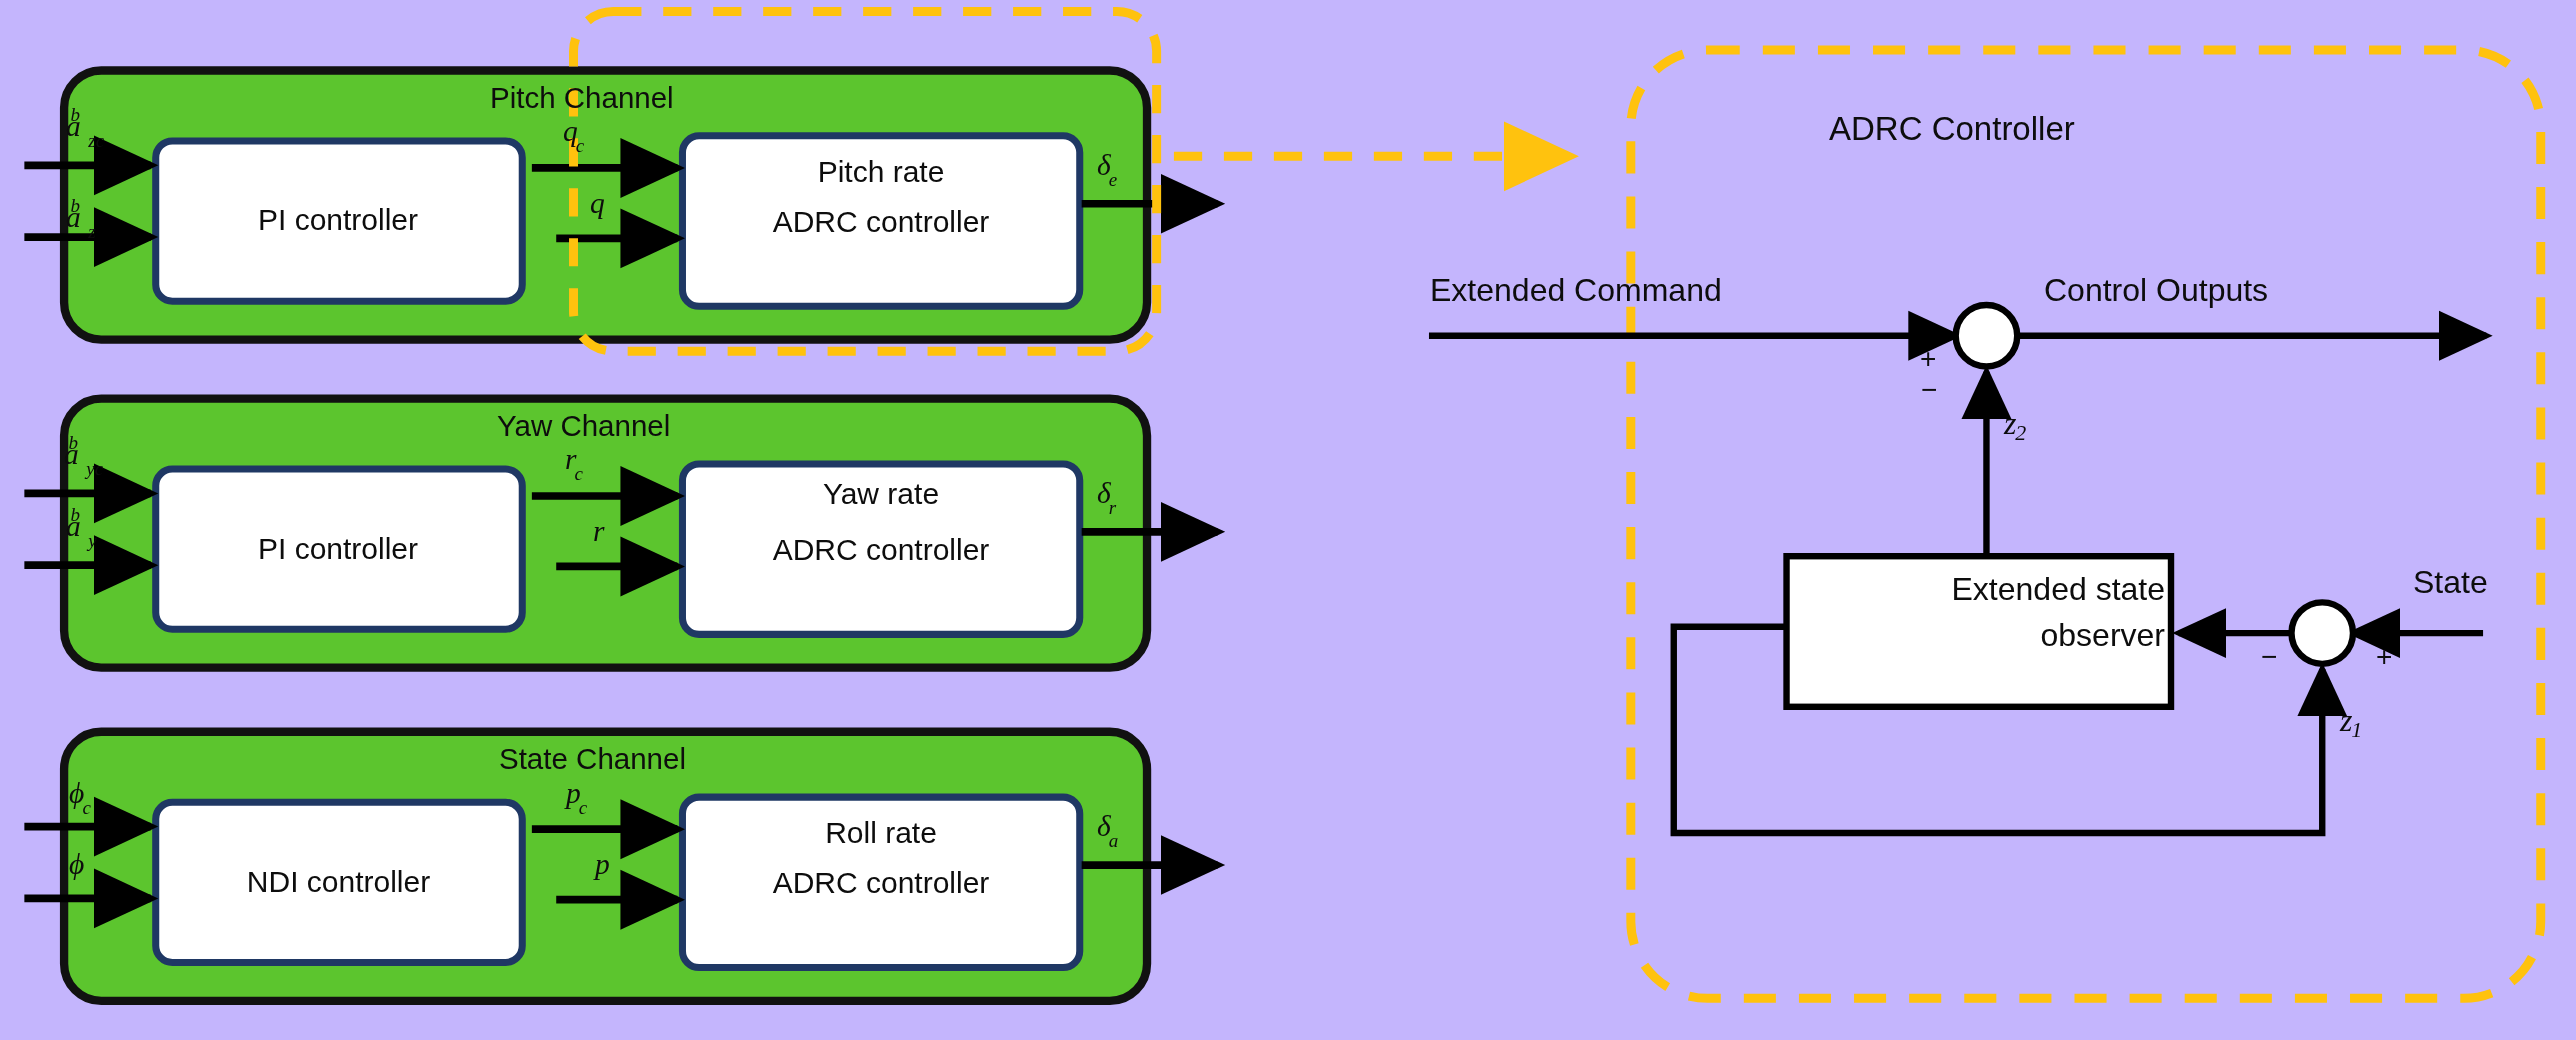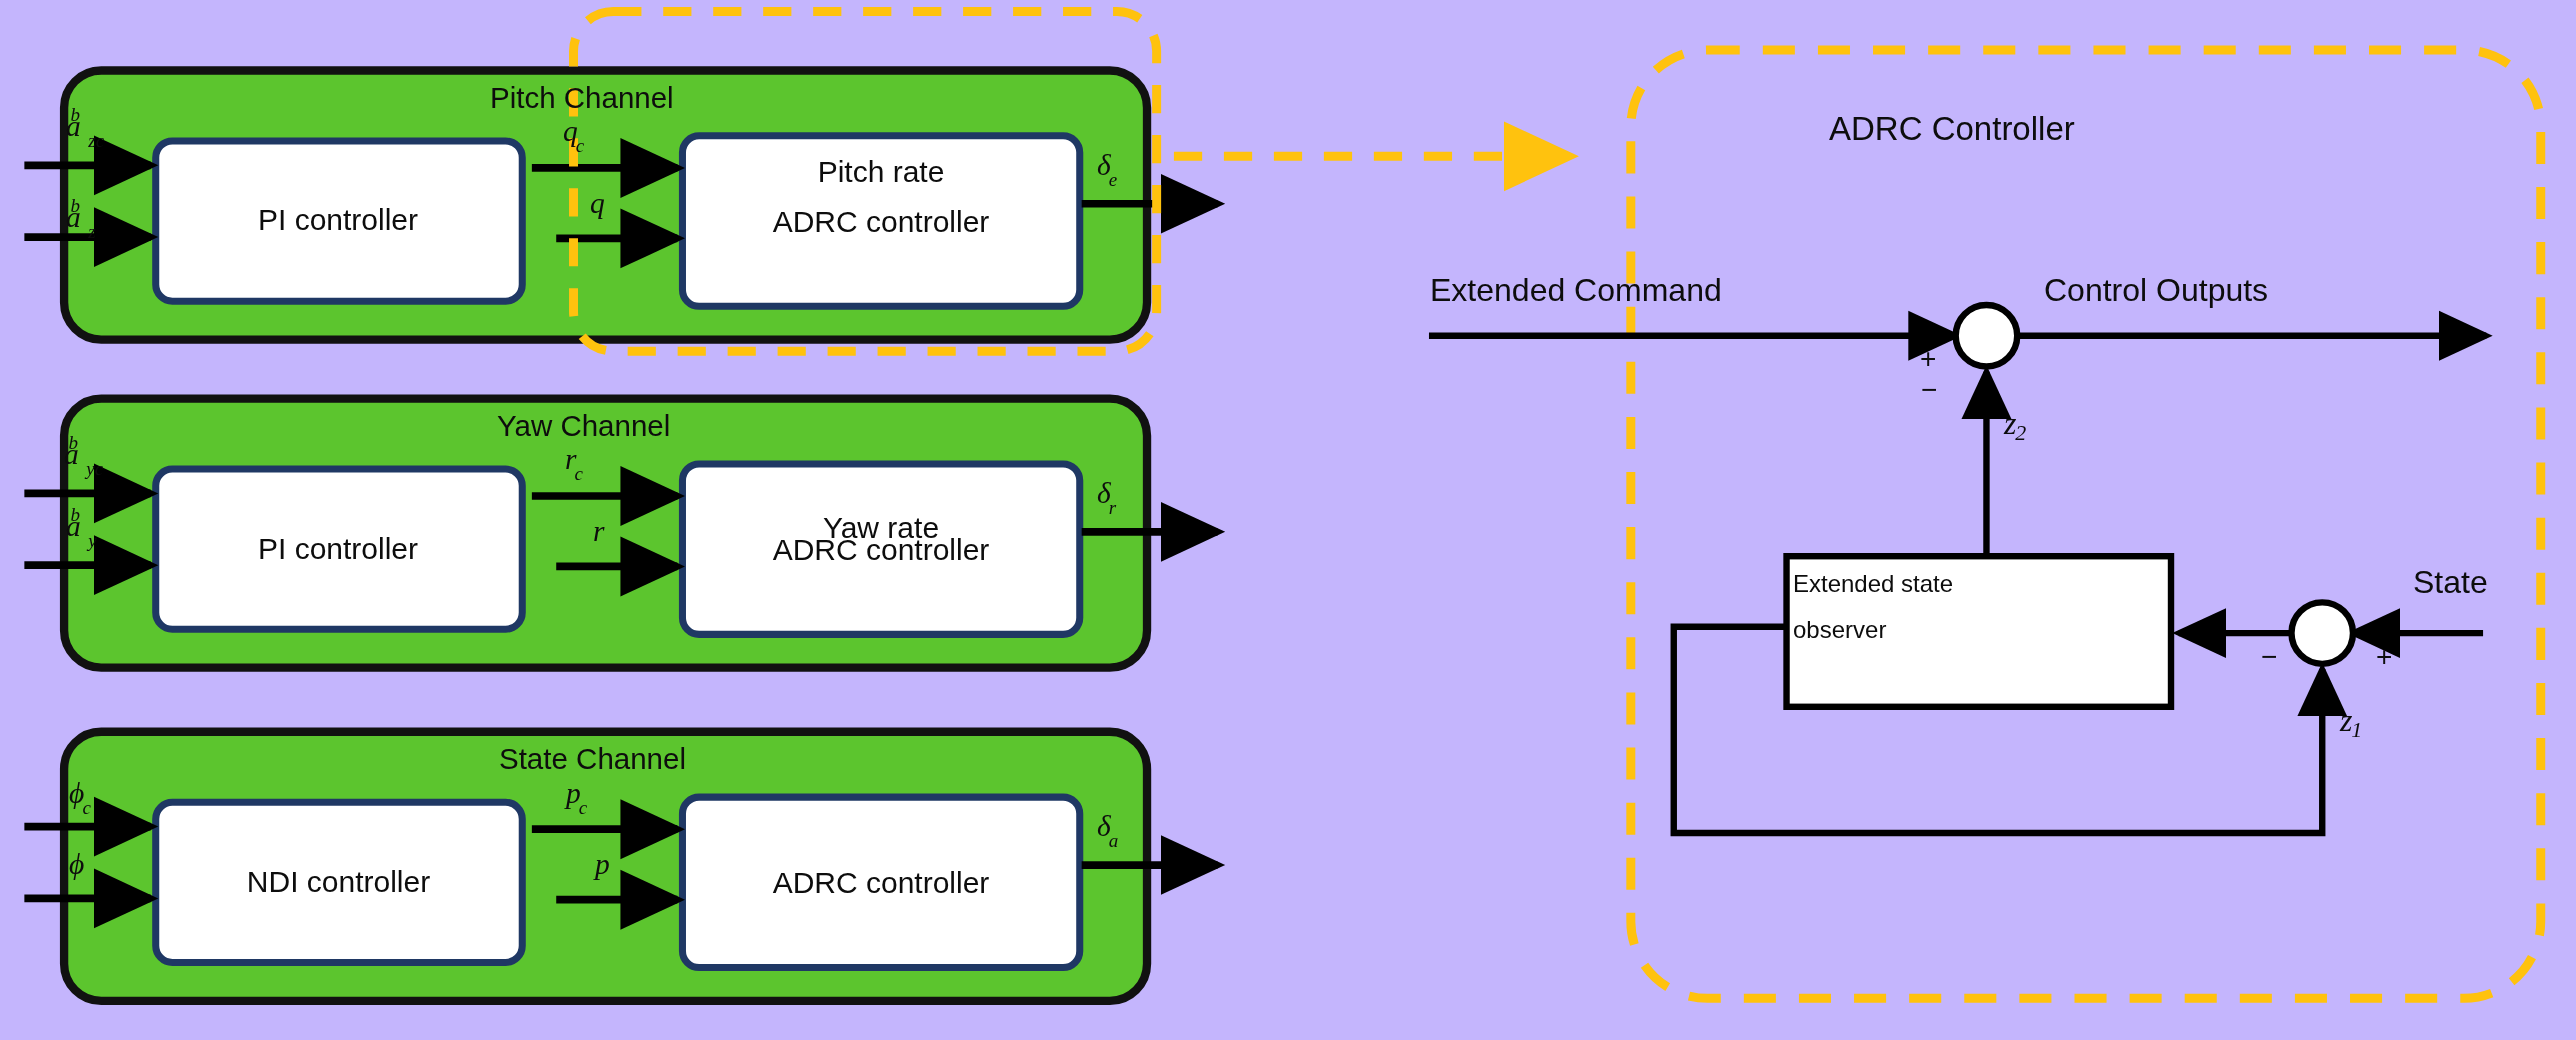--- a/index.html
+++ b/index.html
@@ -10,21 +10,21 @@
   
   .txt{position:absolute;color:#0d0d0d;white-space:nowrap;font-family:"Liberation Sans",sans-serif;}
   .channel-title{font-size:29.5px;}
   .block-label{font-size:30px;text-align:center;line-height:1.18;}
   .sig{font-family:"Liberation Serif",serif;font-style:italic;font-size:29.5px;}
   .sig .sub{font-size:19px;font-style:italic;vertical-align:sub;position:relative;top:3.8px;left:-1.9px;}
   .sig .sup{font-size:19px;font-style:italic;vertical-align:super;position:relative;top:-3.8px;left:-10.3px;}
   .rp-label{font-size:32px;color:#0d0d0d;}
   .rp-title{font-size:33px;color:#0d0d0d;}
   .sign{font-size:28px;color:#0d0d0d;font-family:"Liberation Sans",sans-serif;}
-  .eso-label{font-size:24px;text-align:left;line-height:1.2;color:#0d0d0d;}
+  .eso-label{font-size:32px;text-align:right;line-height:1.2;color:#0d0d0d;}
   .zlab{font-family:"Liberation Serif",serif;font-style:italic;font-size:32px;color:#0d0d0d;}
   .zlab .sub{font-size:22px;position:relative;top:6.4px;left:-1.3px;}
 </style>
 </head>
 <body>
 
 <div id="stage">
 
   <svg class="layer" viewBox="0 0 4020 1623">
     <defs>
@@ -136,21 +136,21 @@
 
   <div class="txt block-label" style="left:178px;top:531px;width:320px;">PI controller</div>
 
   <div class="txt sig" style="left:565px;top:443px;">
     <span>r</span><span class="sub">c</span>
   </div>
   <div class="txt sig" style="left:593px;top:515px;">
     <span>r</span><span class="sub"></span>
   </div>
 
-  <div class="txt block-label" style="left:689px;top:510px;width:384px;">Yaw rate</div>
+  <div class="txt block-label" style="left:689px;top:476px;width:384px;">Yaw rate</div>
   <div class="txt block-label" style="left:689px;top:532px;width:384px;">ADRC controller</div>
 
   <div class="txt sig" style="left:1097px;top:477px;">
     <span>δ</span><span class="sub">r</span>
   </div>
 
   <div class="txt channel-title" style="left:499px;top:742px;">State Channel</div>
 
   <div class="txt sig" style="left:69px;top:777px;">
     <span>ϕ</span><span class="sub">c</span>
@@ -161,20 +161,21 @@
 
   <div class="txt block-label" style="left:172px;top:864px;width:333px;">NDI controller</div>
 
   <div class="txt sig" style="left:566px;top:777px;">
     <span>p</span><span class="sub">c</span>
   </div>
   <div class="txt sig" style="left:595px;top:848px;">
     <span>p</span><span class="sub"></span>
   </div>
 
+  <div class="txt block-label" style="left:689px;top:815px;width:384px;">Roll rate</div>
   <div class="txt block-label" style="left:689px;top:865px;width:384px;">ADRC controller</div>
 
   <div class="txt sig" style="left:1097px;top:810px;">
     <span>δ</span><span class="sub">a</span>
   </div>
 
   <div class="txt rp-title" style="left:1829px;top:110px;">ADRC Controller</div>
 
   <div class="txt rp-label" style="left:1430px;top:272px;">Extended Command</div>
 

